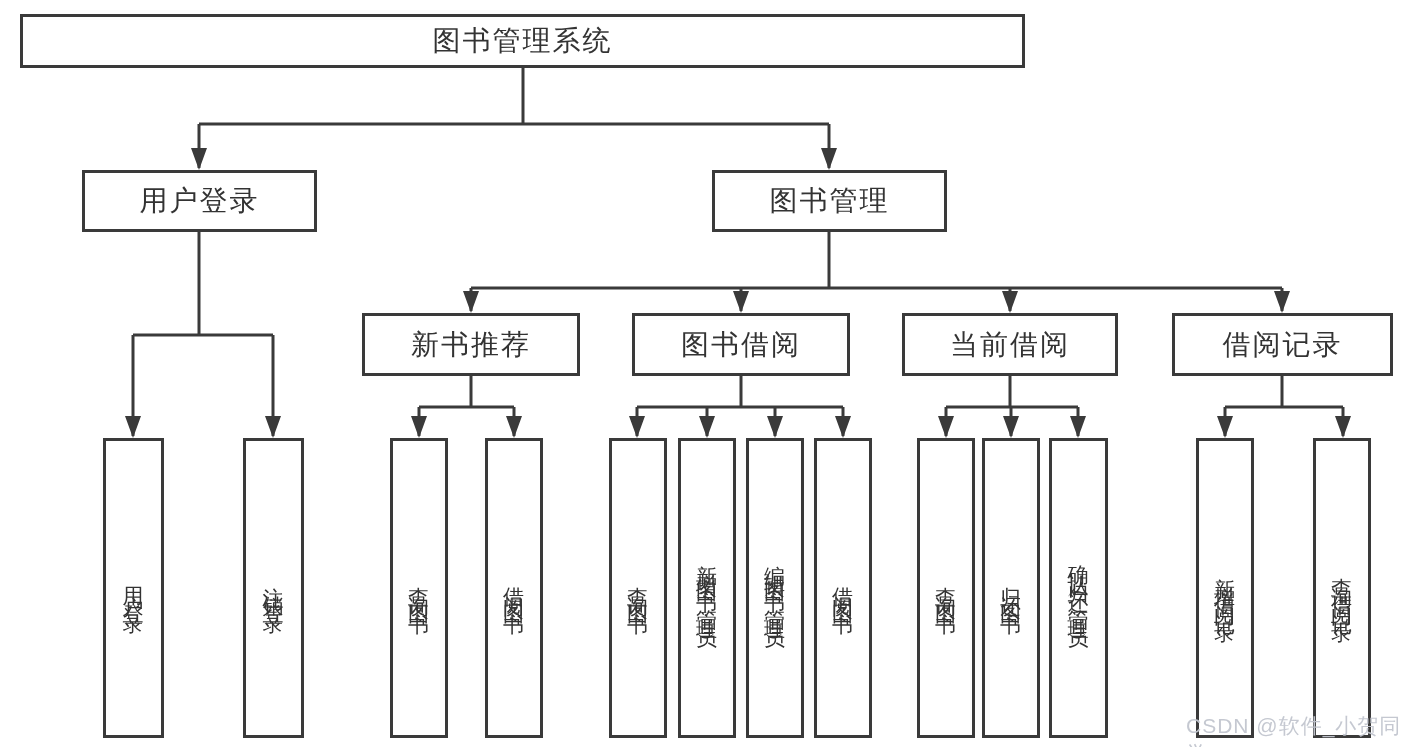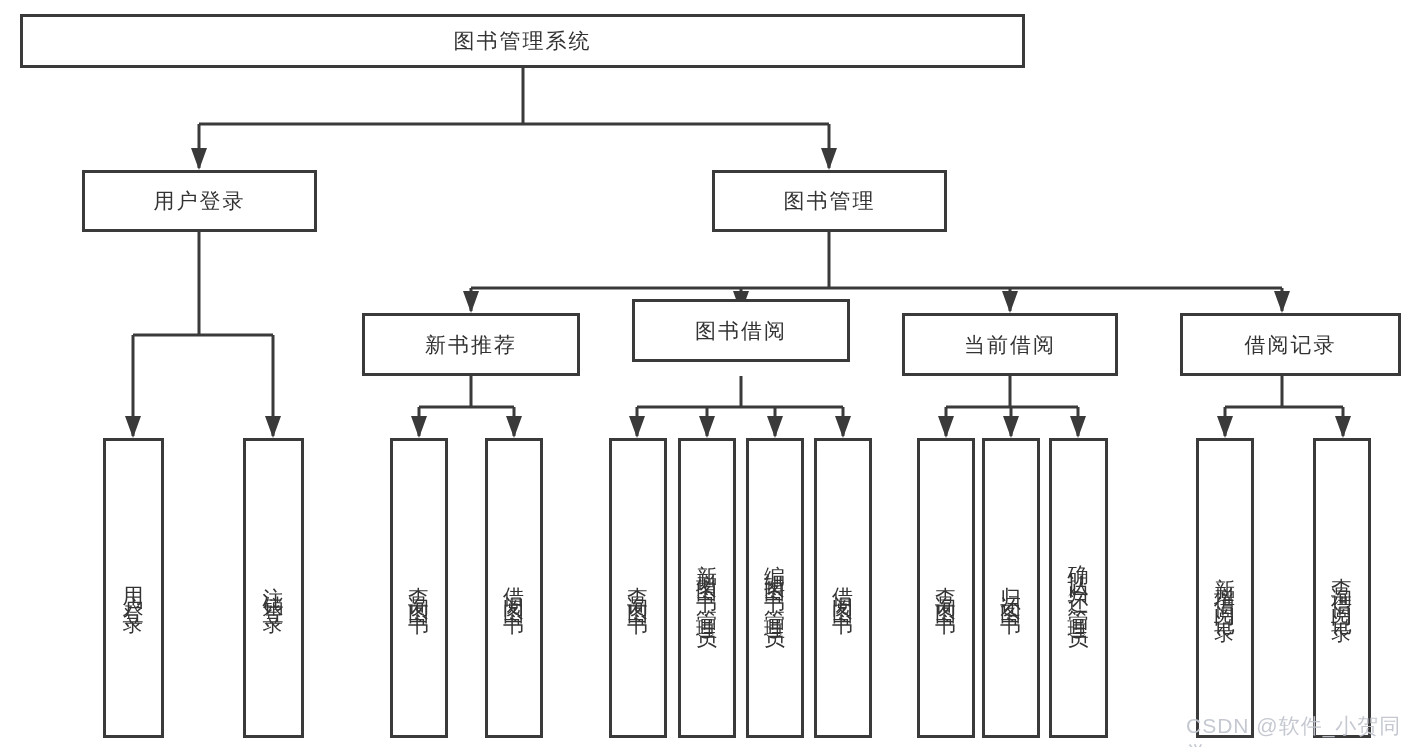--- a/index.html
+++ b/index.html
@@ -4,21 +4,21 @@
 <style>
   html,body{margin:0;padding:0;background:#ffffff;}
   .stage{
     position:relative;width:1405px;height:747px;background:#ffffff;
     font-family:"Liberation Sans",sans-serif;color:#333333;overflow:hidden;
   }
   .connectors{position:absolute;left:0;top:0;width:1405px;height:747px;}
   .box{
     position:absolute;box-sizing:border-box;border:3px solid #3a3a3a;background:#ffffff;
     display:flex;align-items:center;justify-content:center;
-    font-size:21px;letter-spacing:2px;white-space:nowrap;z-index:2;
+    font-size:28px;letter-spacing:2px;white-space:nowrap;z-index:2;
   }
   .vbox{
     position:absolute;box-sizing:border-box;border:3px solid #3a3a3a;background:#ffffff;
     display:flex;align-items:center;justify-content:center;
     writing-mode:vertical-rl;text-orientation:mixed;
     font-size:21px;line-height:1;letter-spacing:9px;z-index:2;
   }
   .watermark{
     position:absolute;left:1186px;top:712px;z-index:5;
     font-size:21px;letter-spacing:1px;color:#c2c6cf;opacity:.95;
@@ -39,23 +39,23 @@
              M1282 376 V407 M1225 407 H1343 M1225 407 V436 M1343 407 V436"></path>
     <path id="arrowheads" fill="#3a3a3a" stroke="none" d="M191 148L207 148L199 170Z M821 148L837 148L829 170Z M463 291L479 291L471 313Z M733 291L749 291L741 313Z M1002 291L1018 291L1010 313Z M1274 291L1290 291L1282 313Z M125 416L141 416L133 438Z M265 416L281 416L273 438Z M411 416L427 416L419 438Z M506 416L522 416L514 438Z M629 416L645 416L637 438Z M699 416L715 416L707 438Z M767 416L783 416L775 438Z M835 416L851 416L843 438Z M938 416L954 416L946 438Z M1003 416L1019 416L1011 438Z M1070 416L1086 416L1078 438Z M1217 416L1233 416L1225 438Z M1335 416L1351 416L1343 438Z"></path>
   </svg>
 
   <div class="box" style="left:20px;top:14px;width:1005px;height:54px;">图书管理系统</div>
 
   <div class="box" style="left:82px;top:170px;width:235px;height:62px;">用户登录</div>
   <div class="box" style="left:362px;top:313px;width:218px;height:63px;">新书推荐</div>
 
   <div class="box" style="left:712px;top:170px;width:235px;height:62px;">图书管理</div>
-  <div class="box" style="left:632px;top:299px;width:218px;height:63px;">图书借阅</div>
+  <div class="box" style="left:632px;top:313px;width:218px;height:63px;">图书借阅</div>
   <div class="box" style="left:902px;top:313px;width:216px;height:63px;">当前借阅</div>
-  <div class="box" style="left:1172px;top:313px;width:221px;height:63px;margin-left:8px;">借阅记录</div>
+  <div class="box" style="left:1172px;top:313px;width:221px;height:63px;">借阅记录</div>
 
   <div class="vbox" style="left:103px;top:438px;width:61px;height:300px;">用户登录</div>
   <div class="vbox" style="left:243px;top:438px;width:61px;height:300px;">注销登录</div>
 
   <div class="vbox" style="left:390px;top:438px;width:58px;height:300px;">查询图书</div>
   <div class="vbox" style="left:485px;top:438px;width:58px;height:300px;">借阅图书</div>
 
   <div class="vbox" style="left:609px;top:438px;width:58px;height:300px;">查询图书</div>
   <div class="vbox" style="left:678px;top:438px;width:58px;height:300px;">新增图书（管理员）</div>
   <div class="vbox" style="left:746px;top:438px;width:58px;height:300px;">编辑图书（管理员）</div>

